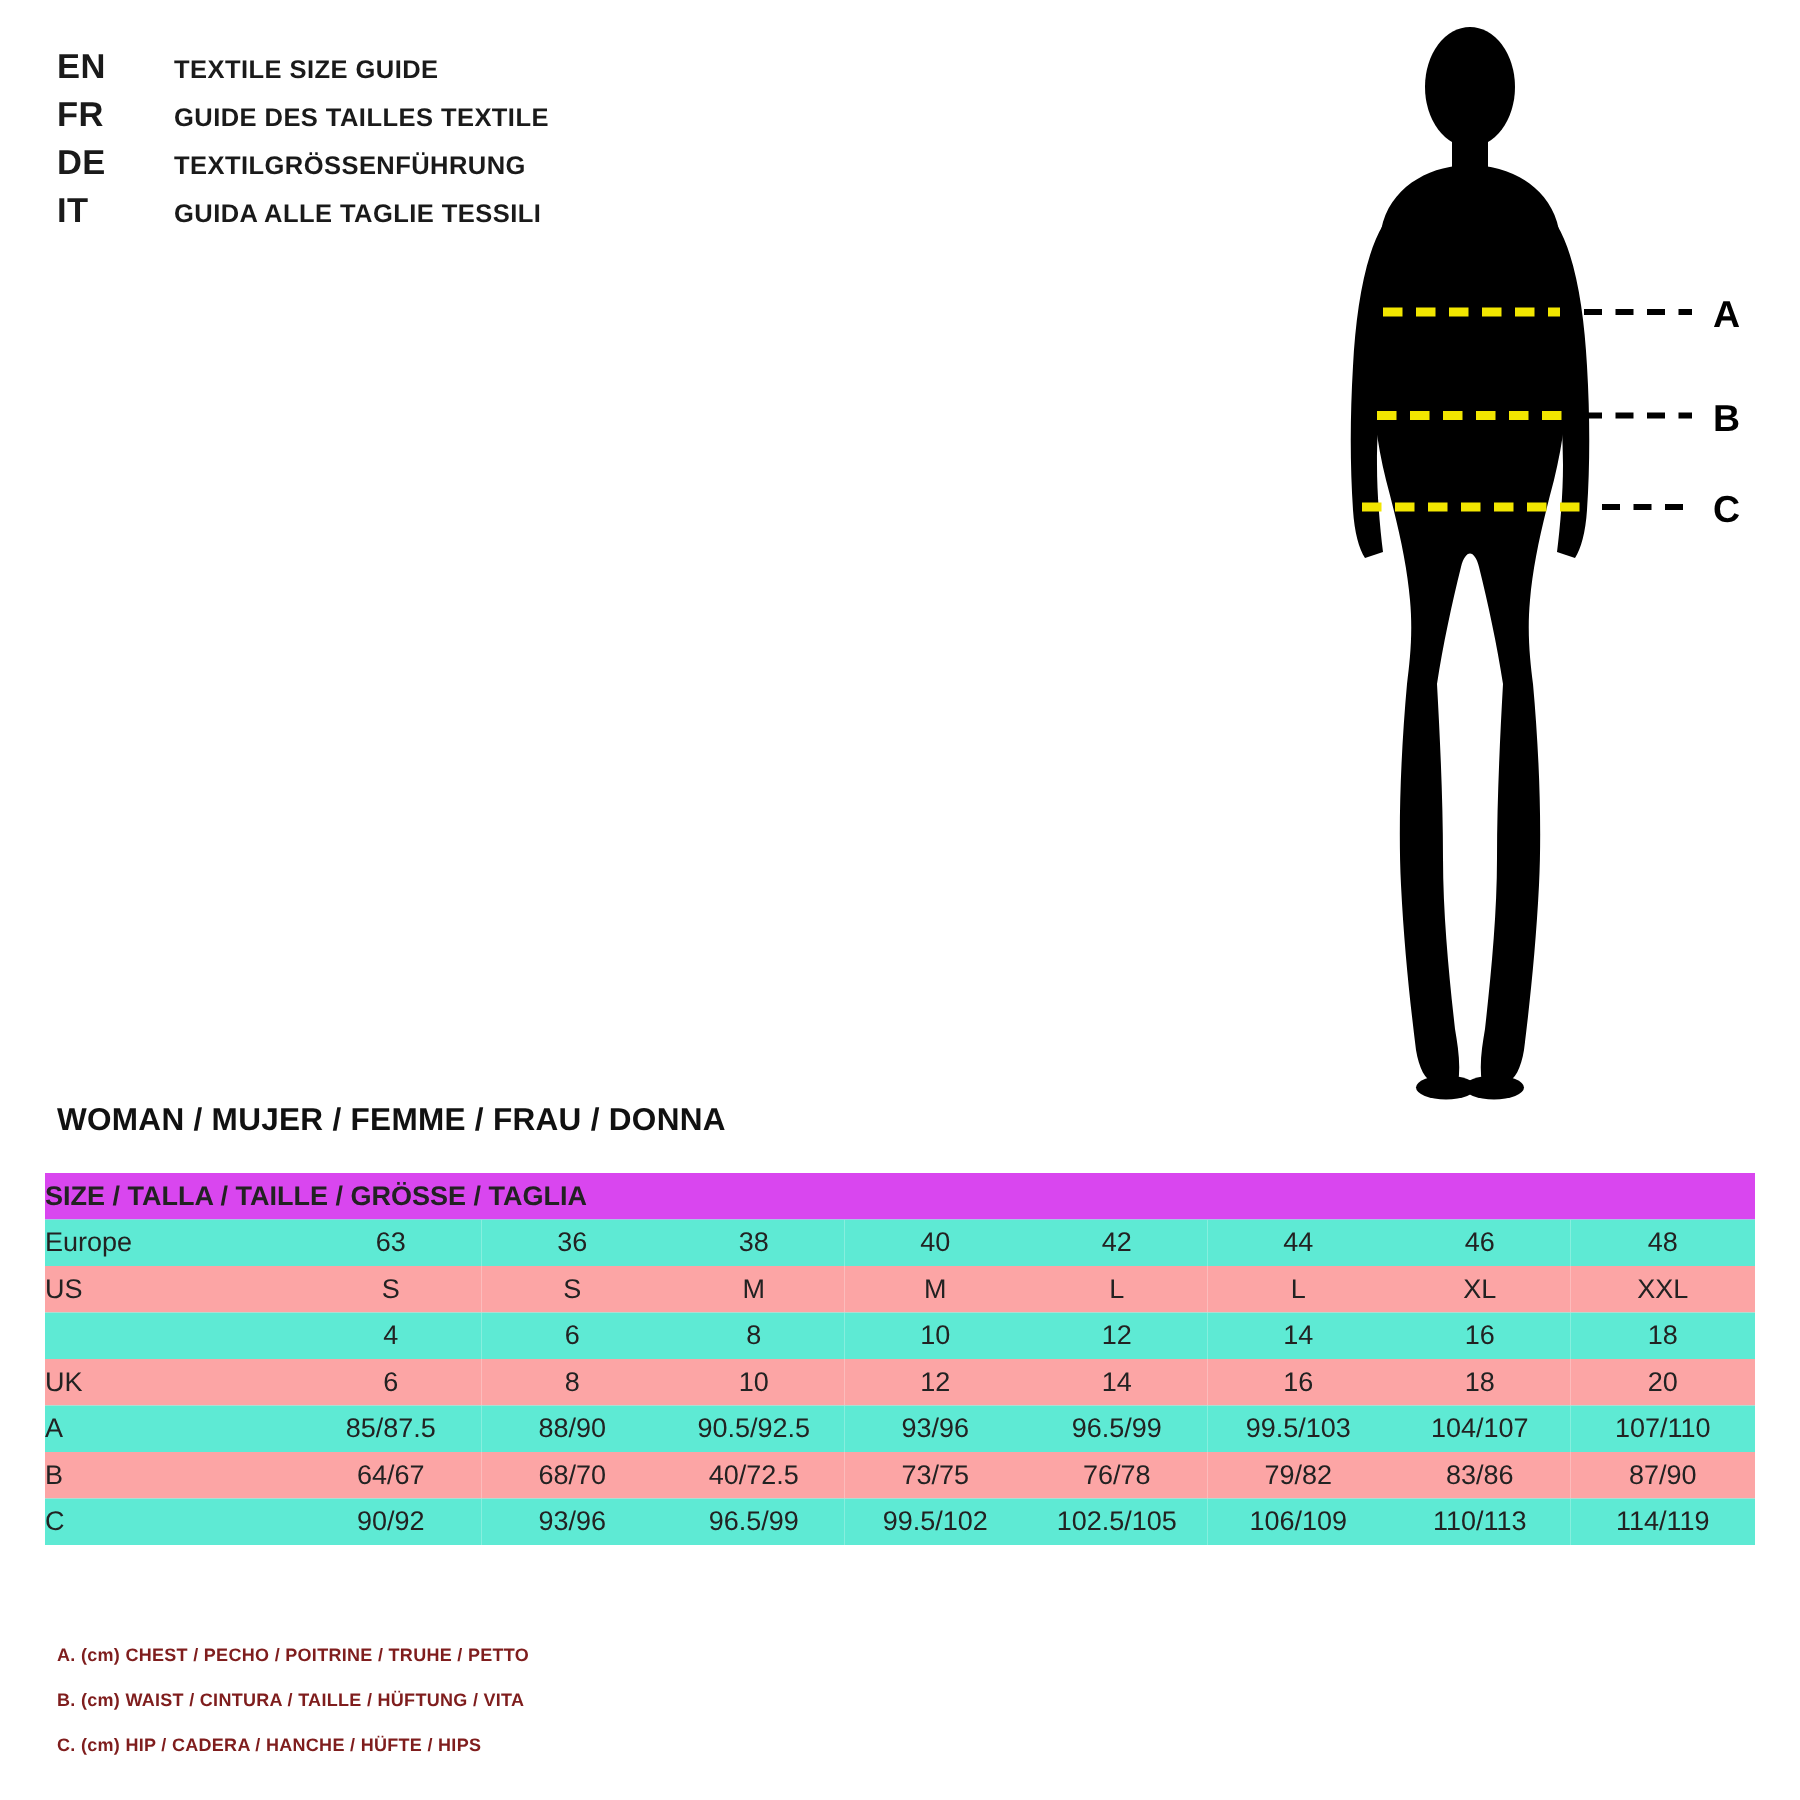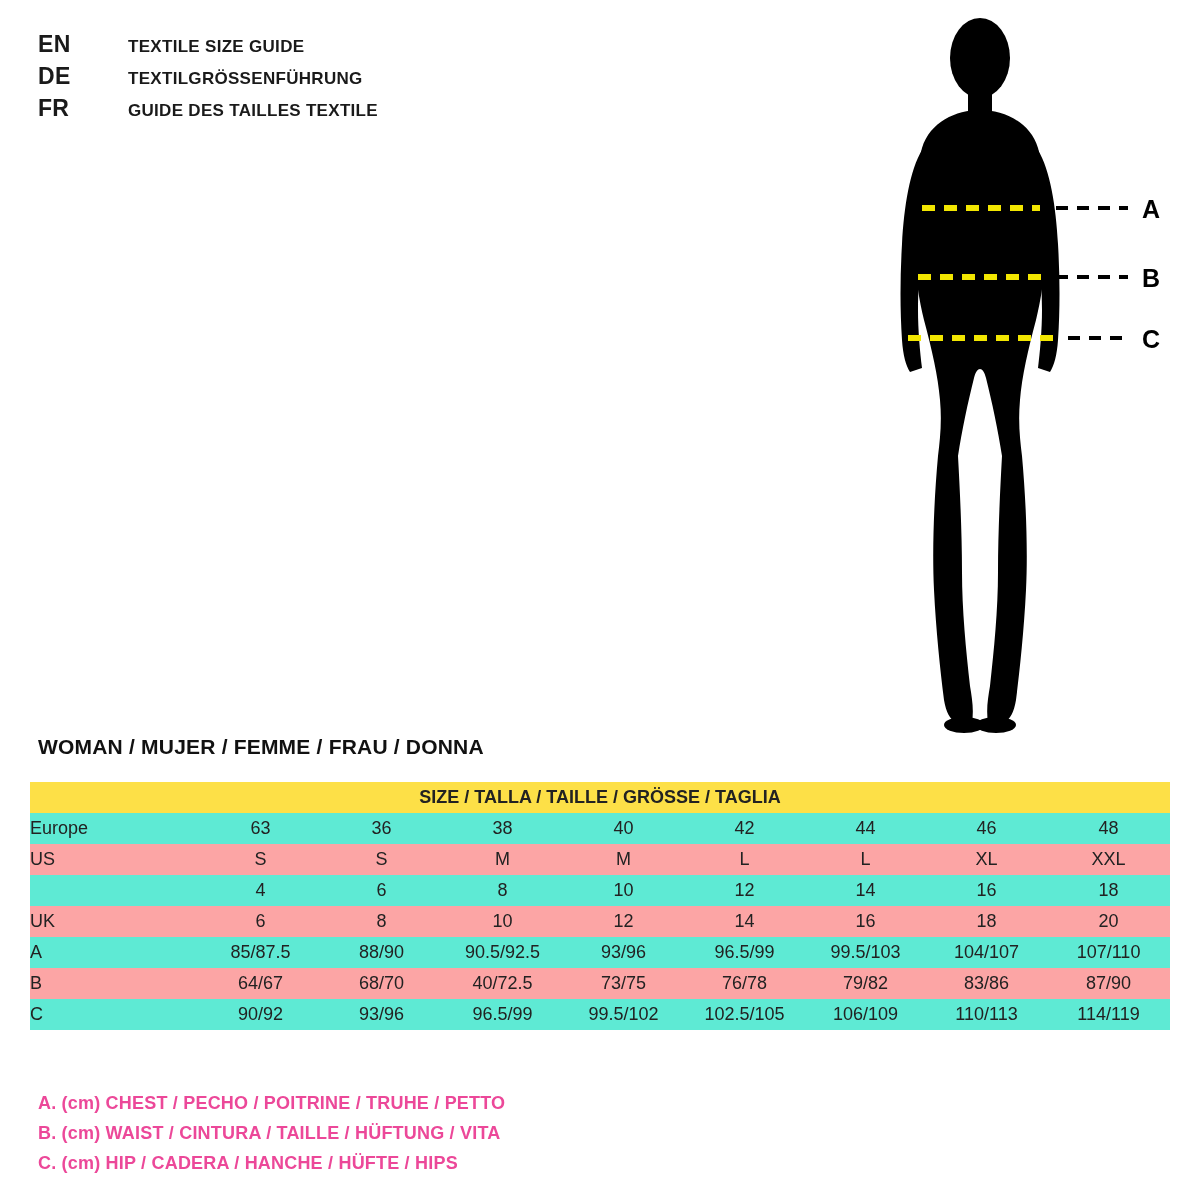--- a/index.html
+++ b/index.html
@@ -21,21 +21,20 @@
     position: absolute;
     left: 38px;
     top: 28px;
     width: 620px;
   }
   .lang-row {
     display: flex;
     align-items: baseline;
     height: 32px;
     line-height: 32px;
-    gap: 12px;
   }
   .lang-code {
     width: 78px;
     font-size: 23px;
     font-weight: bold;
     letter-spacing: .3px;
     color: #1a1a1a;
   }
   .lang-text {
     font-size: 17px;
@@ -79,25 +78,25 @@
     table-layout: fixed;
   }
   table.size-table td, table.size-table th {
     height: 31px;
     font-size: 18px;
     color: #222;
     padding: 0;
     vertical-align: middle;
   }
   .hdr-row td {
-    background: #fde047;
+    background: #d946ef;
     font-weight: bold;
     font-size: 18px;
     color: #1a1a1a;
-    text-align: center;
+    text-align: left;
     padding-left: 10px;
     margin-top: 28px;
   }
   .row-light td { background: #5eead4; }
   .row-dark  td { background: #fca5a5; }
   .rowlabel {
     text-align: left;
     padding-left: 10px;
     width: 170px;
     color: #333;
@@ -105,23 +104,23 @@
   .cell { text-align: center; }
 
   
   .legend {
     position: absolute;
     left: 38px;
     top: 1088px;
     width: 700px;
   }
   .legend-line {
-    font-size: 18px;
-    font-weight: bold;
-    color: #ec4899;
+    font-size: 12px;
+    font-weight: bold;
+    color: #7f1d1d;
     line-height: 30px;
     letter-spacing: .2px;
     white-space: nowrap;
   }
 
   
   .marker-label {
     font-family: "Liberation Sans", sans-serif;
     font-size: 25px;
     font-weight: bold;
@@ -130,26 +129,30 @@
 </style>
 </head>
 <body>
 
 <div class="lang-block">
   <div class="lang-row">
     <div class="lang-code">EN</div>
     <div class="lang-text">TEXTILE SIZE GUIDE</div>
   </div>
   <div class="lang-row">
+    <div class="lang-code">FR</div>
+    <div class="lang-text">GUIDE DES TAILLES TEXTILE</div>
+  </div>
+  <div class="lang-row">
     <div class="lang-code">DE</div>
     <div class="lang-text">TEXTILGRÖSSENFÜHRUNG</div>
   </div>
   <div class="lang-row">
-    <div class="lang-code">FR</div>
-    <div class="lang-text">GUIDE DES TAILLES TEXTILE</div>
+    <div class="lang-code">IT</div>
+    <div class="lang-text">GUIDA ALLE TAGLIE TESSILI</div>
   </div>
 </div>
 
 <div class="figure-wrap">
   <svg width="330" height="730" viewBox="0 0 330 730" xmlns="http://www.w3.org/2000/svg">
     <g>
 
       <ellipse cx="120" cy="48" rx="30" ry="40" fill="#000"></ellipse>
 
       <rect x="108" y="80" width="24" height="28" fill="#000"></rect>

